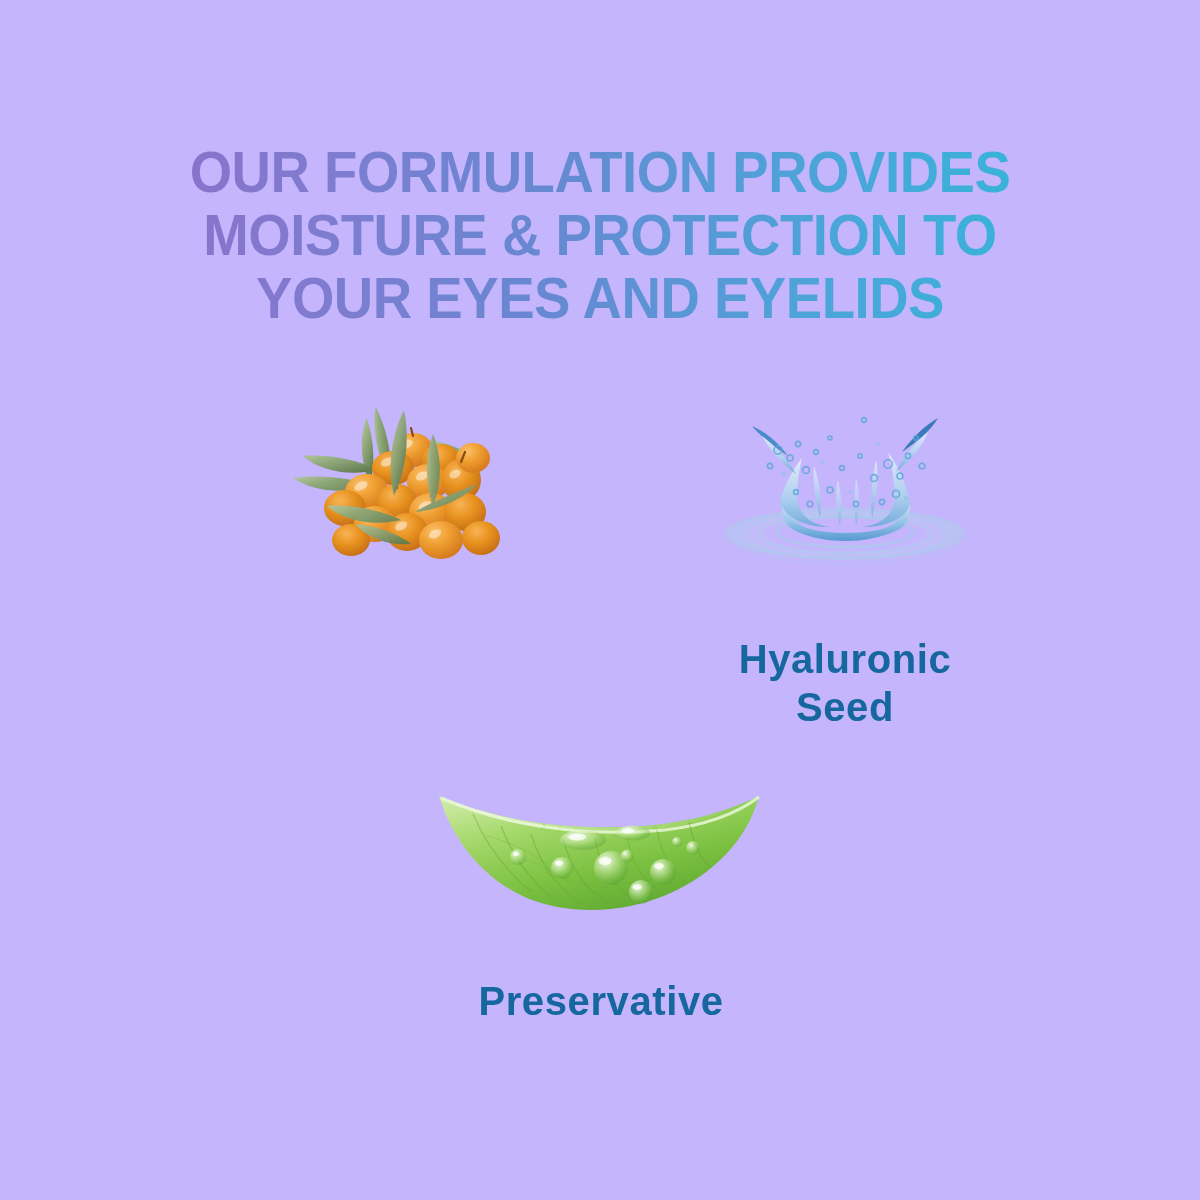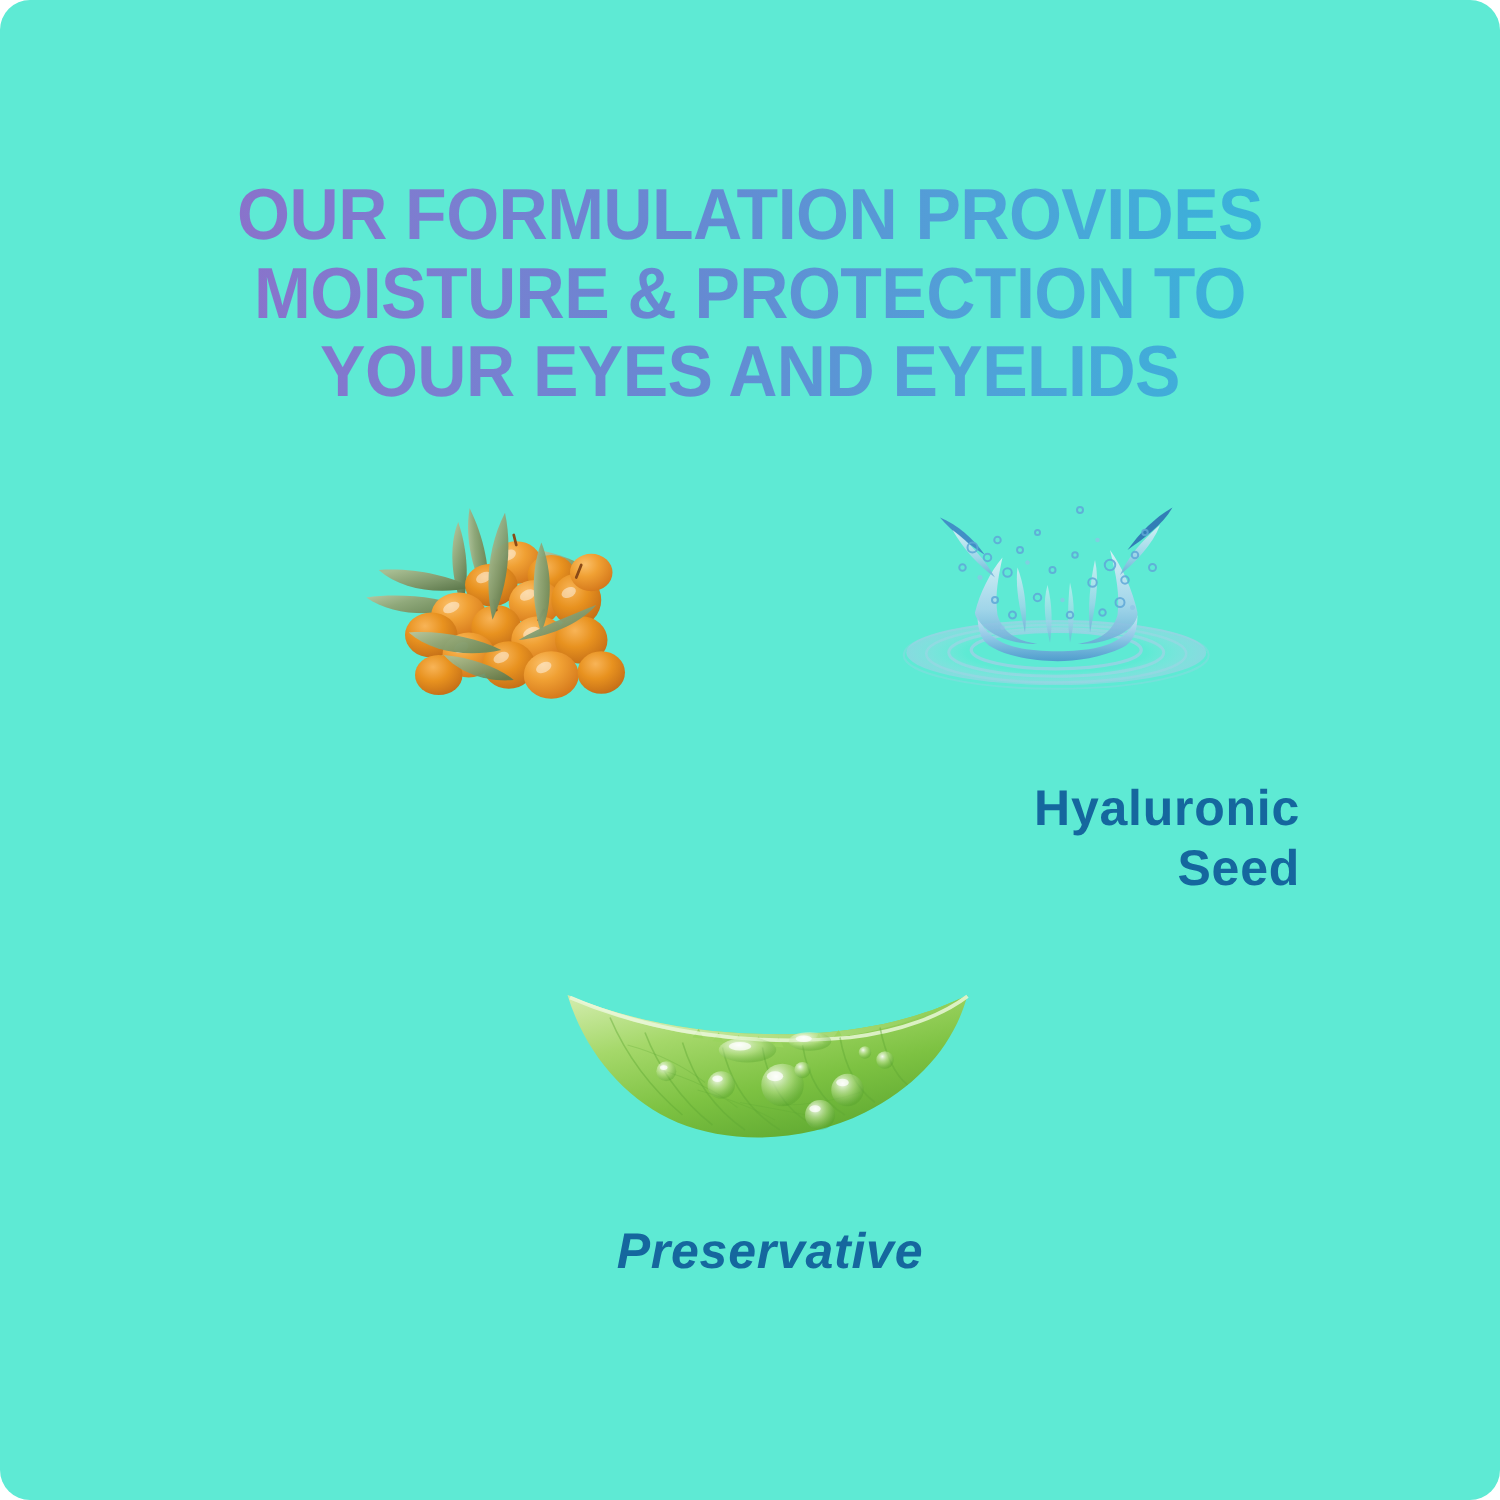--- a/index.html
+++ b/index.html
@@ -11,22 +11,21 @@
     width: 1200px;
     height: 1200px;
     overflow: hidden;
     font-family: "Liberation Sans", sans-serif;
     position: relative;
   }
 
   #page {
     position: absolute;
     inset: 0;
-    background: #5eead4;
-    border-radius: 24px;
+    background: #c4b5fd;
   }
 
   
   .headline {
     position: absolute;
     left: 100px;
     top: 140px;
     width: 1000px;
     text-align: center;
   }
@@ -74,39 +73,37 @@
     position: relative;
   }
   #feature-seabuckthorn .feature-label {
     font-size: 40px;
     line-height: 48px;
     margin-top: 38px;
   }
 
   #feature-hyaluronic {
     left: 650px;
-    top: 396px;
+    top: 408px;
     width: 390px;
-    text-align: right;
   }
   #feature-hyaluronic .art {
     height: 165px;
     position: relative;
   }
   #feature-hyaluronic .feature-label {
     font-size: 40px;
     line-height: 48px;
     margin-top: 62px;
   }
 
   #feature-preservative {
-    left: 406px;
+    left: 391px;
     top: 780px;
     width: 420px;
-    font-style: italic;
   }
   #feature-preservative .art {
     height: 155px;
     position: relative;
   }
   #feature-preservative .feature-label {
     font-size: 40px;
     line-height: 48px;
     margin-top: 42px;
   }

